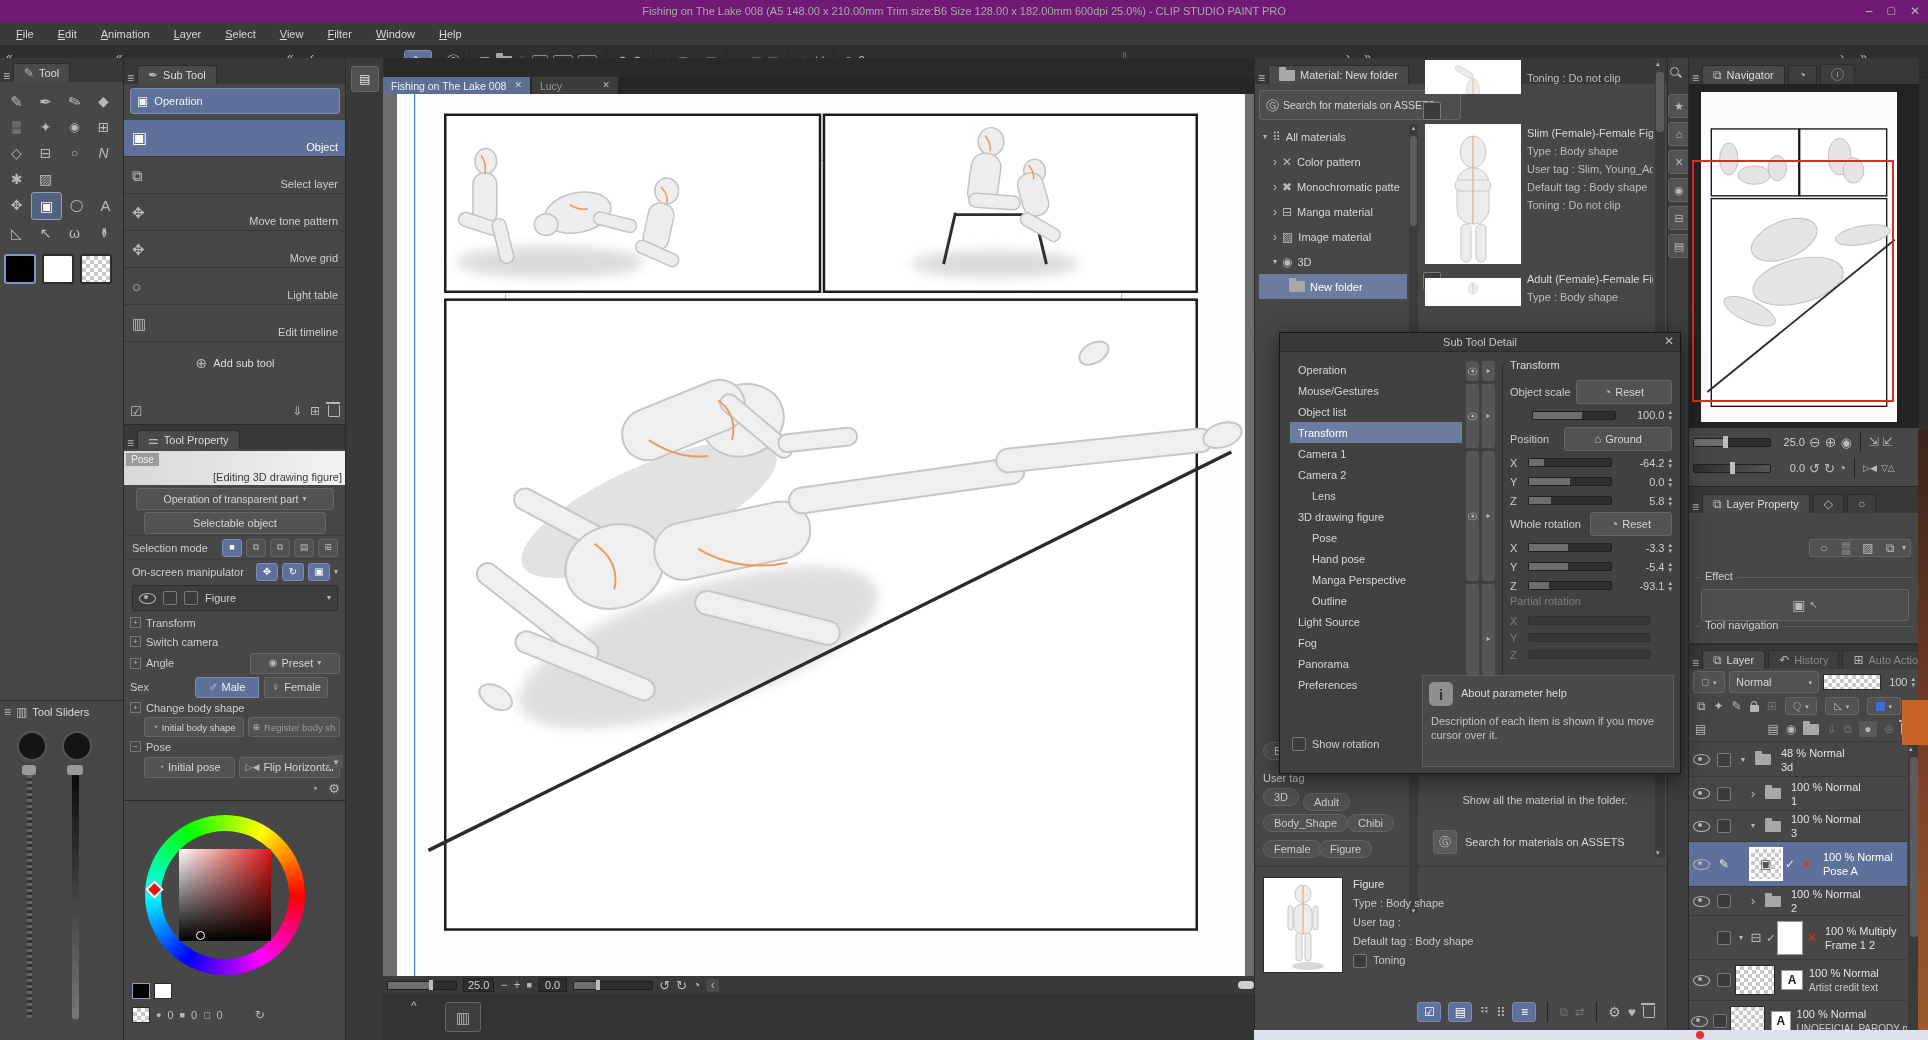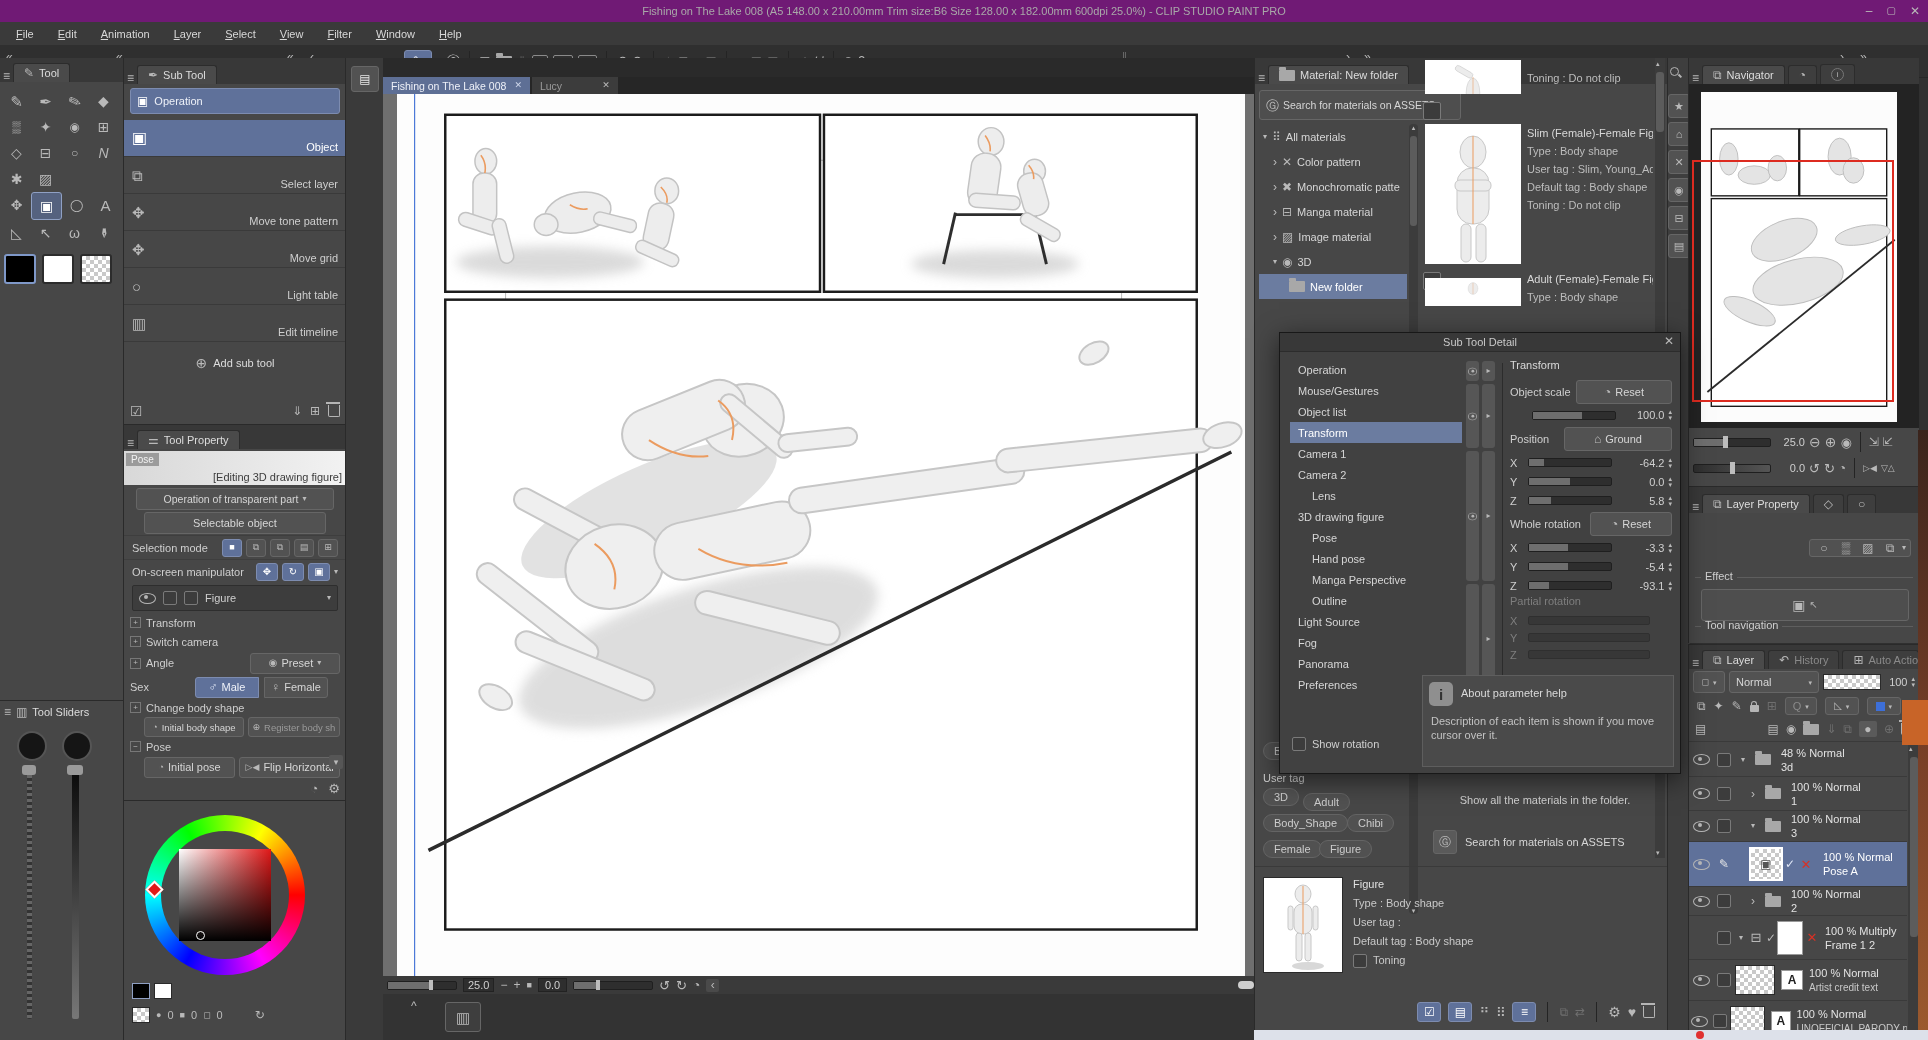--- a/index.html
+++ b/index.html
@@ -614,21 +614,21 @@
         <div>Type : Body shape</div>
       </div>
     </div>
 
     <div class="abs" style="left:170px;top:672px;width:96px;height:26px;background:#fff;overflow:hidden;">
       <svg width="96" height="26" viewBox="0 0 96 26">
           <rect x="14" y="8" width="40" height="8" rx="4" transform="rotate(-12 14 8)" fill="#ececec" stroke="#c8c8c8"></rect>
           <rect x="52" y="10" width="30" height="8" rx="4" fill="#ececec" stroke="#c8c8c8"></rect>
         </svg>
     </div>
-    <div class="abs" style="left:180px;top:736px;width:220px;text-align:center;color:#cfcfcf;">Show all the materials in the folder.</div>
+    <div class="abs" style="left:180px;top:736px;width:220px;text-align:center;color:#cfcfcf;">Show all the material in the folder.</div>
     <div class="abs row" style="left:178px;top:772px;gap:8px;">
       <span class="btn" style="width:22px;height:22px;background:#5a5a5a;">
           <span class="ico">Ⓖ</span>
         </span>
       <span style="color:#d6d6d6;">Search for materials on ASSETS</span>
     </div>
 
     <span class="tag abs" style="left:8px;top:684px;">Body shape</span>
     <span class="abs" style="left:8px;top:714px;color:#cfcfcf;">User tag</span>
     <span class="tag abs" style="left:8px;top:730px;">3D</span>

